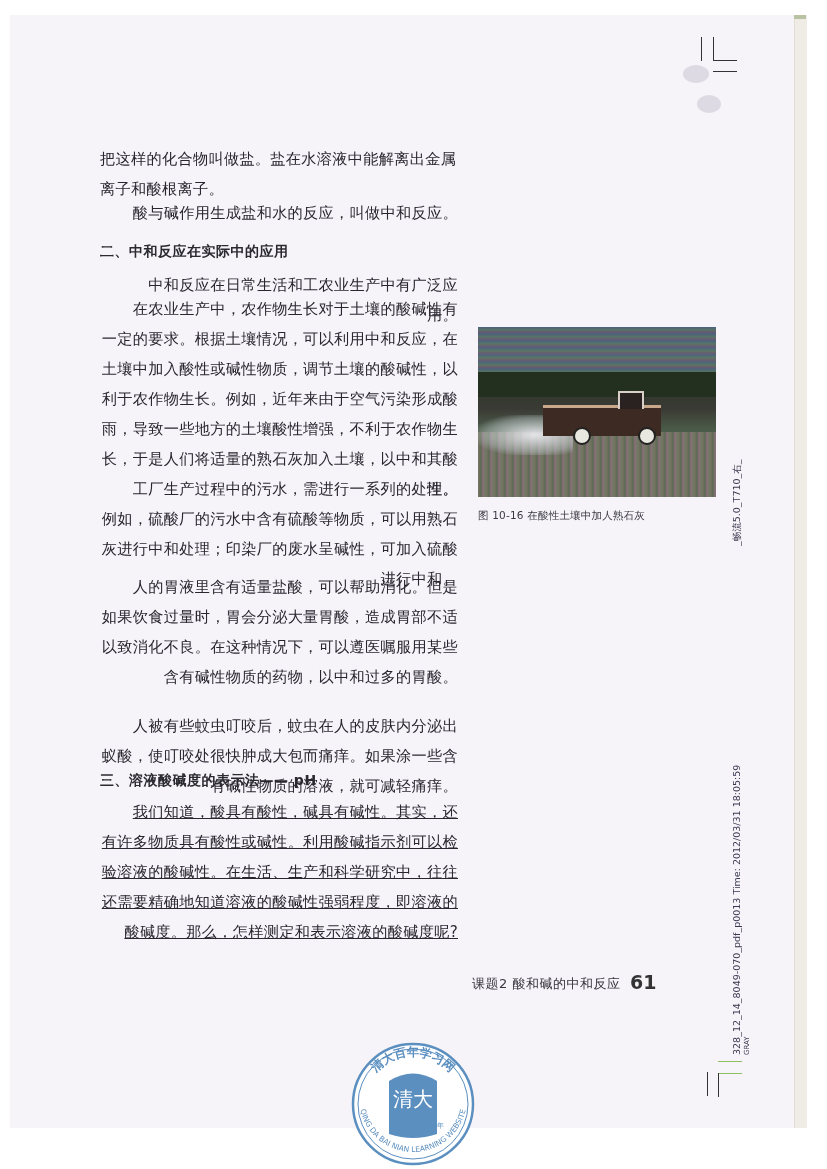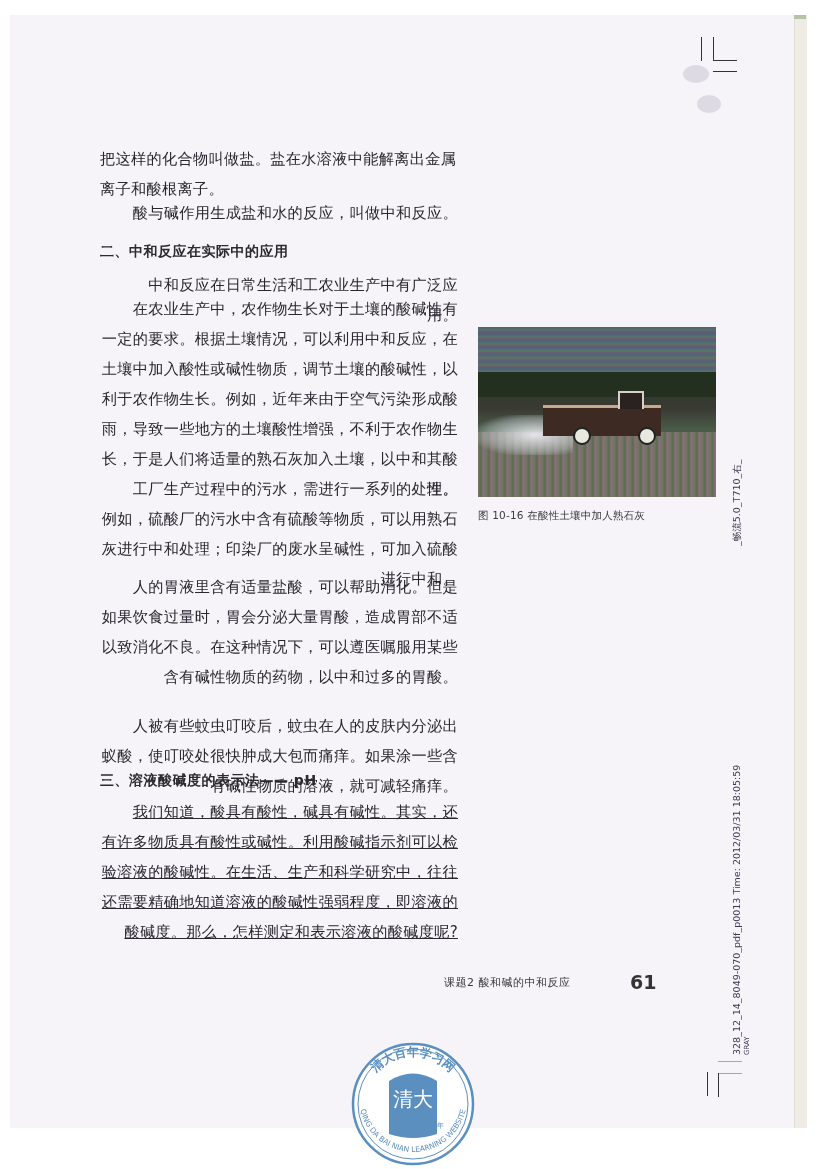--- a/index.html
+++ b/index.html
@@ -40,21 +40,21 @@
   .figure .tractor-cab { position:absolute; left:140px; top:64px; width:22px; height:16px; background:#2a2220; border:2px solid #d8d0c8; border-bottom:none; }
   .figure .wheel { position:absolute; width:14px; height:14px; border-radius:50%; background:#e8e8e0; border:2px solid #222; }
   .caption {
     position:absolute; left:478px; top:509px; font-size:10.5px; color:#3a3a44; letter-spacing:0.2px;
   }
   .vtext {
     position:absolute; font-size:9.5px; color:#3a3850; white-space:nowrap;
     transform-origin: left top; transform: rotate(-90deg);
     font-family: "DejaVu Sans", sans-serif;
   }
-  .footer-title { position:absolute; left:444px; top:975px; font-size:11px; color:#3a3640; letter-spacing:0.5px; }
+  .footer-title { position:absolute; left:472px; top:975px; font-size:13px; color:#3a3640; letter-spacing:0.5px; }
   .page-num { position:absolute; left:630px; top:971px; font-size:19px; color:#333;font-weight:bold; }
   .mark { position:absolute; background:#333; }
   .mark-green { position:absolute; background:#8fc060; }
   .smudge { position:absolute; border-radius:50%; background:#c8c4d2; opacity:0.55; }
   .stamp {
     position:absolute; left:345px; top:1036px; width:136px; height:130px;
   }
 </style>
 </head>
 <body>

